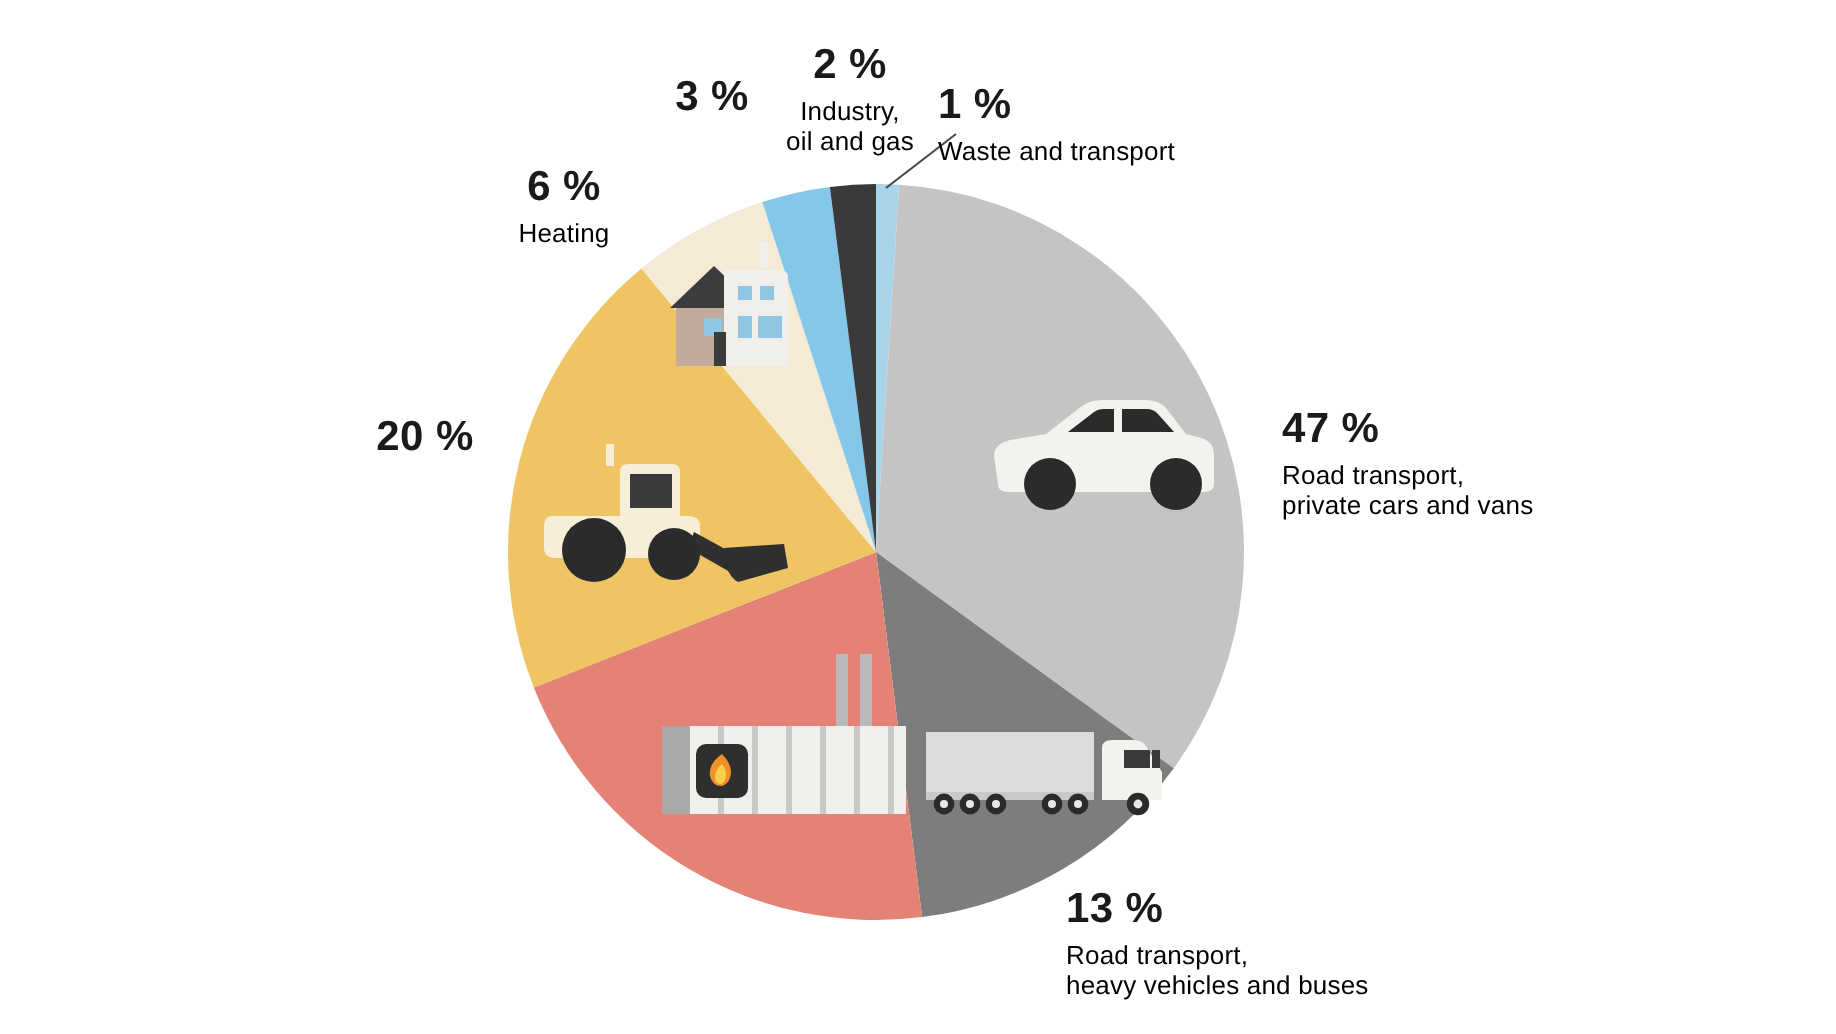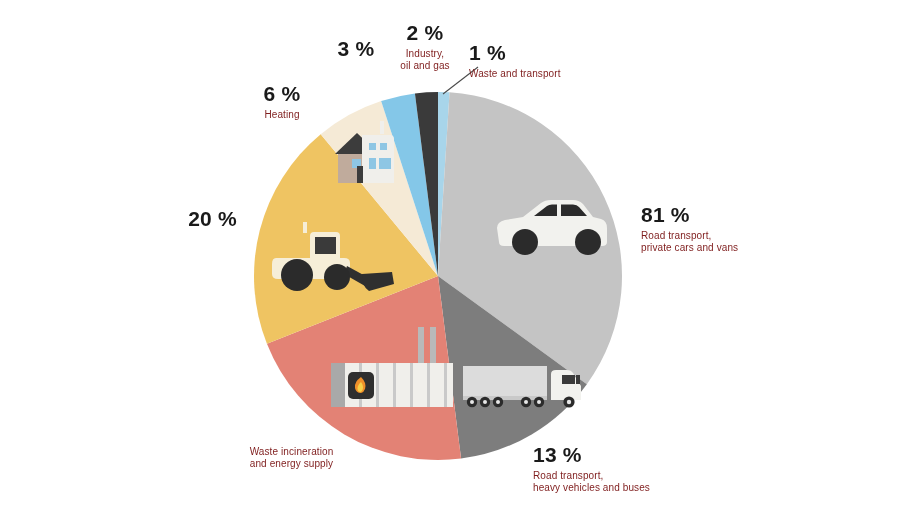--- a/index.html
+++ b/index.html
@@ -13,21 +13,21 @@
   }
   #chart-root{position:absolute;inset:0;}
   svg.pie{position:absolute;left:0;top:0;width:918px;height:517px;}
 
   .lbl{position:absolute;line-height:1.18;}
   .lbl .pct{
     font-size:21px;font-weight:bold;letter-spacing:0.2px;
     color:#1a1a1a;display:block;margin-bottom:2px;
   }
   .lbl .desc{
-    font-size:10px;font-weight:normal;color:#7f1d1d;display:block;
+    font-size:13px;font-weight:normal;color:#000000;display:block;
     white-space:pre-line;letter-spacing:0.1px;
   }
   .lbl.right{text-align:left;}
   .lbl.center{text-align:center;}
 </style>
 </head>
 <body>
 
 <div id="chart-root">
 
@@ -124,34 +124,32 @@
       <rect x="19" y="45" width="6" height="17" fill="#3c3c3c"></rect>
       <rect x="31" y="22" width="7" height="7" fill="#8ec6e4"></rect>
       <rect x="42" y="22" width="7" height="7" fill="#8ec6e4"></rect>
       <rect x="31" y="37" width="7" height="11" fill="#8ec6e4"></rect>
       <rect x="41" y="37" width="12" height="11" fill="#8ec6e4"></rect>
     </g>
 
   </svg>
 
   <div class="lbl right" style="left:641px;top:203px;">
-    <span class="pct">81 %</span>
+    <span class="pct">47 %</span>
     <span class="desc">Road transport,
 private cars and vans</span>
   </div>
 
   <div class="lbl right" style="left:533px;top:443px;">
     <span class="pct">13 %</span>
     <span class="desc">Road transport,
 heavy vehicles and buses</span>
   </div>
 
   <div class="lbl center" style="left:214px;top:446px;width:155px;">
-    <span class="desc">Waste incineration
-and energy supply</span>
   </div>
 
   <div class="lbl center" style="left:150px;top:207px;width:125px;">
     <span class="pct">20 %</span>
   </div>
 
   <div class="lbl center" style="left:236px;top:82px;width:92px;">
     <span class="pct">6 %</span>
     <span class="desc">Heating</span>
   </div>

